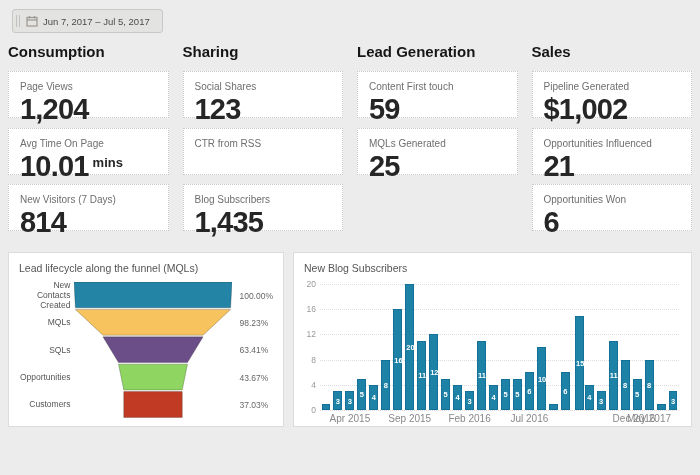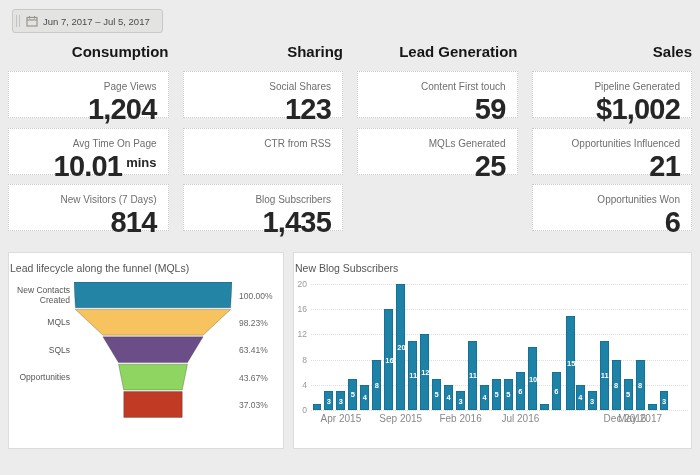--- a/index.html
+++ b/index.html
@@ -13,33 +13,33 @@
   .date-picker {
     display:inline-flex; align-items:center; height:24px;
     background:#e3e3e1; border:1px solid #c8c8c6; border-radius:3px;
     padding:0 12px 0 3px; cursor:pointer;
   }
   .grip { width:4px; height:12px; border-left:1px solid #c2c2c0; border-right:1px solid #c2c2c0; margin-right:6px; }
   .cal-icon { width:12px; height:12px; margin-right:5px; }
   .date-text { font-size:9.5px; color:#4b4b4b; }
 
   
-  .kpi-area { display:grid; grid-template-columns:repeat(4,1fr); column-gap:14px; margin:8px 8px 0;text-align:right; }
+  .kpi-area { display:grid; grid-template-columns:repeat(4,1fr); column-gap:14px; margin:8px 8px 0; }
   .kpi-col { display:flex; flex-direction:column; }
   .col-title { font-size:15px; font-weight:bold; color:#161616; margin:2px 0 11px; }
   .kpi-card { background:#fff; border:1px dotted #c9c9c9; height:47px; padding:9px 11px 0; }
   .kpi-card + .kpi-card { margin-top:9.5px; }
   .kpi-label { font-size:10px; color:#6e6e6e; }
   .kpi-value { font-size:29px; font-weight:bold; color:#262626; letter-spacing:-0.8px; margin-top:3px; line-height:1; }
   .kpi-suffix { font-size:13px; font-weight:bold; position:relative; top:-9px; margin-left:4px; letter-spacing:0; }
   .kpi-suffix:empty { display:none; }
 
   
   .charts-row { display:flex; gap:9px; margin:21px 8px 0; }
-  .panel { background:#fff; border:1px solid #dcdcdc; height:197px; padding:9px 1px; }
+  .panel { background:#fff; border:1px solid #dcdcdc; height:175px; padding:9px 10px; }
   .panel-title { font-size:10.5px; color:#555; }
   .funnel-panel { width:276px; }
   .bar-panel { flex:1; }
 
   
   .funnel-body { display:flex; margin-top:8px; }
   .funnel-labels { width:60px; display:flex; flex-direction:column; }
   .funnel-labels .f-label {
     height:27.4px; display:flex; align-items:center; justify-content:flex-end;
     font-size:8.5px; color:#555; text-align:right; line-height:1.15;
@@ -136,20 +136,21 @@
 
 <div class="charts-row">
   <div class="panel funnel-panel">
     <div class="panel-title">Lead lifecycle along the funnel (MQLs)</div>
     <div class="funnel-body">
       <div class="funnel-labels">
         <div class="f-label">New Contacts Created</div>
         <div class="f-label">MQLs</div>
         <div class="f-label">SQLs</div>
         <div class="f-label">Opportunities</div>
+        <div class="f-label">Customers</div>
       </div>
       <svg class="funnel-svg" id="funnel-svg" viewBox="0 0 158 137">
           <polygon points="0,0 158,0 156.6017,25.799999999999997 1.398300000000006,25.799999999999997" fill="#2484a6" stroke="rgba(0,0,0,0.22)" stroke-width="1"></polygon>
           <polygon points="1.398300000000006,27.4 156.6017,27.4 129.0939,53.199999999999996 28.90610000000001,53.199999999999996" fill="#f6c35e" stroke="rgba(0,0,0,0.22)" stroke-width="1"></polygon>
           <polygon points="28.90610000000001,54.8 129.0939,54.8 113.4993,80.6 44.500699999999995,80.6" fill="#6b4e87" stroke="rgba(0,0,0,0.22)" stroke-width="1"></polygon>
           <polygon points="44.500699999999995,82.19999999999999 113.4993,82.19999999999999 108.2537,107.99999999999999 49.746300000000005,107.99999999999999" fill="#8fd561" stroke="rgba(0,0,0,0.22)" stroke-width="1"></polygon>
           <polygon points="49.746300000000005,109.6 108.2537,109.6 108.2537,135.39999999999998 49.746300000000005,135.39999999999998" fill="#c13b24" stroke="rgba(0,0,0,0.22)" stroke-width="1"></polygon>
         </svg>
       <div class="funnel-percents">
         <div class="f-pct">100.00%</div>

